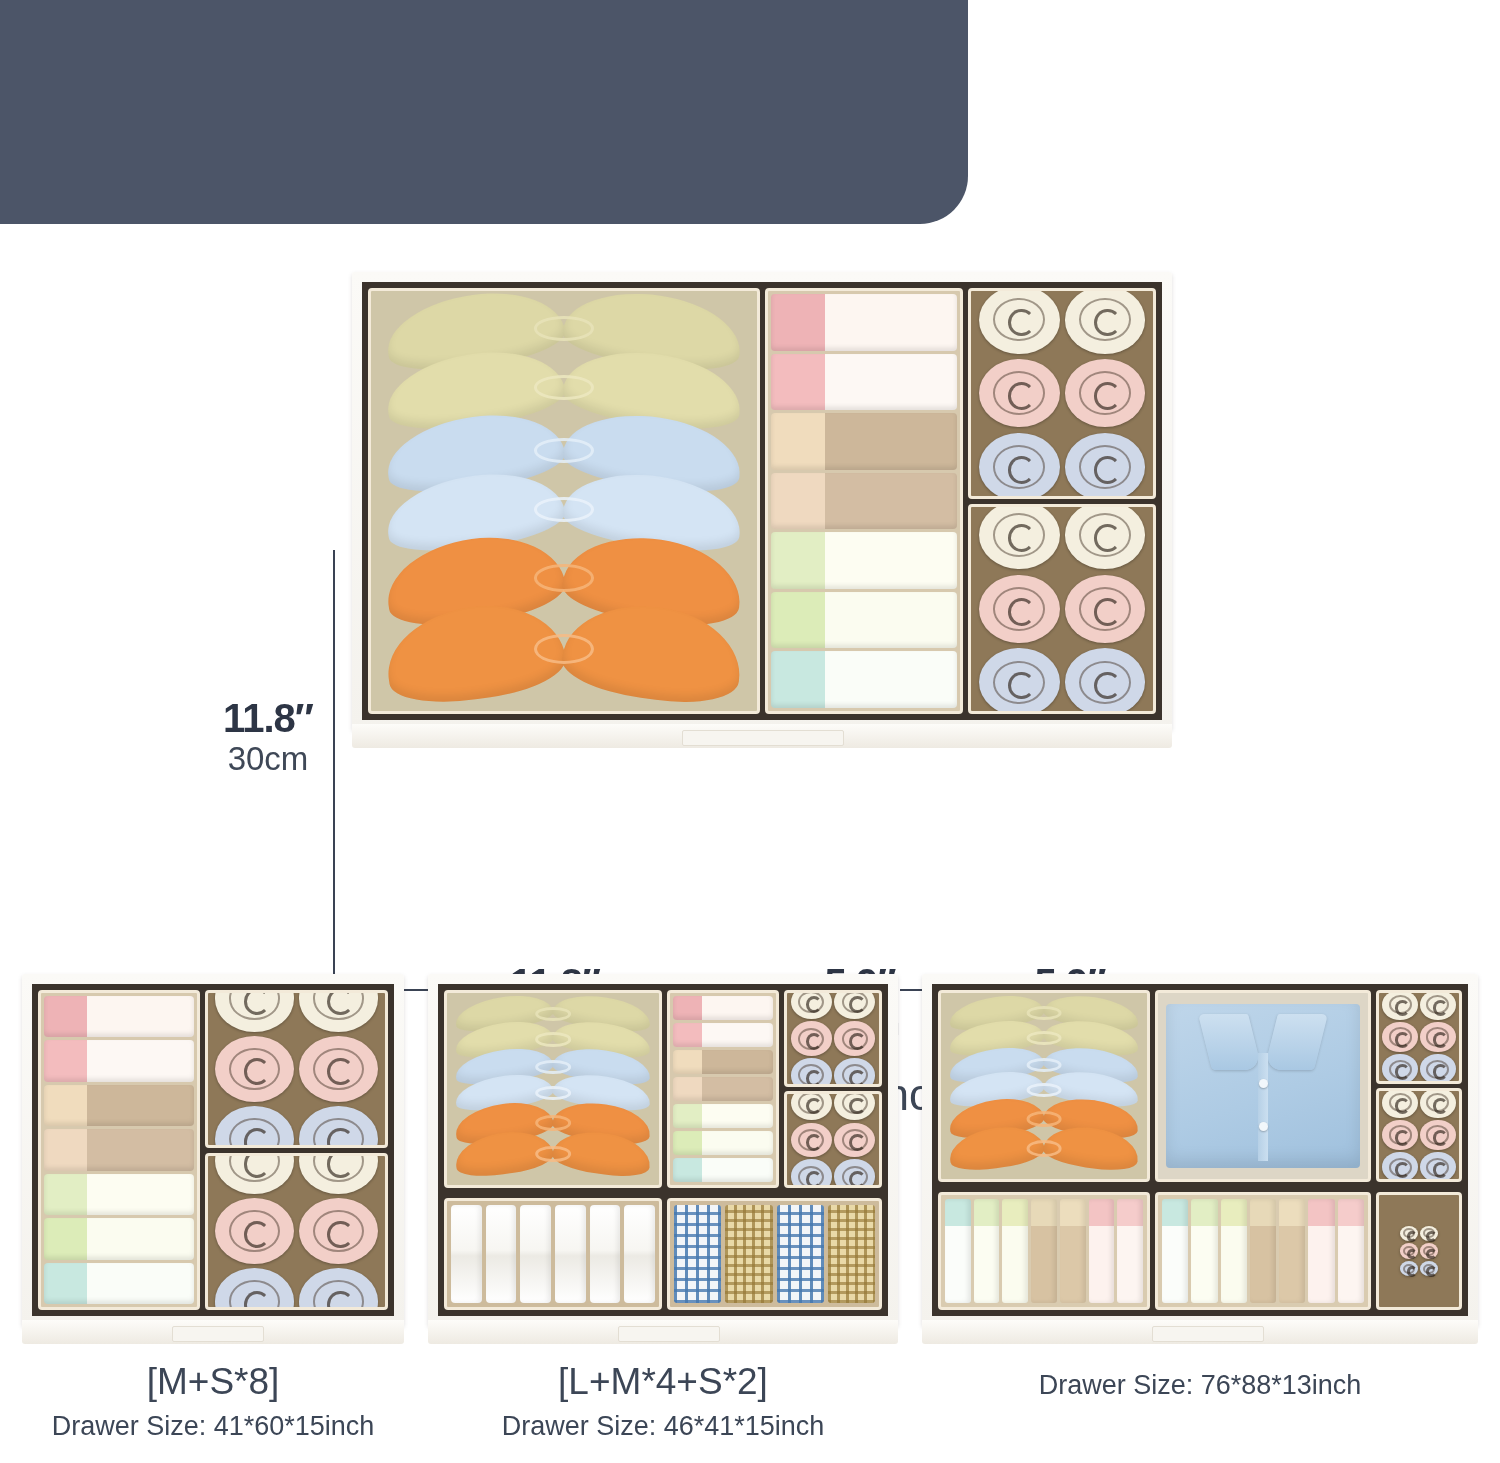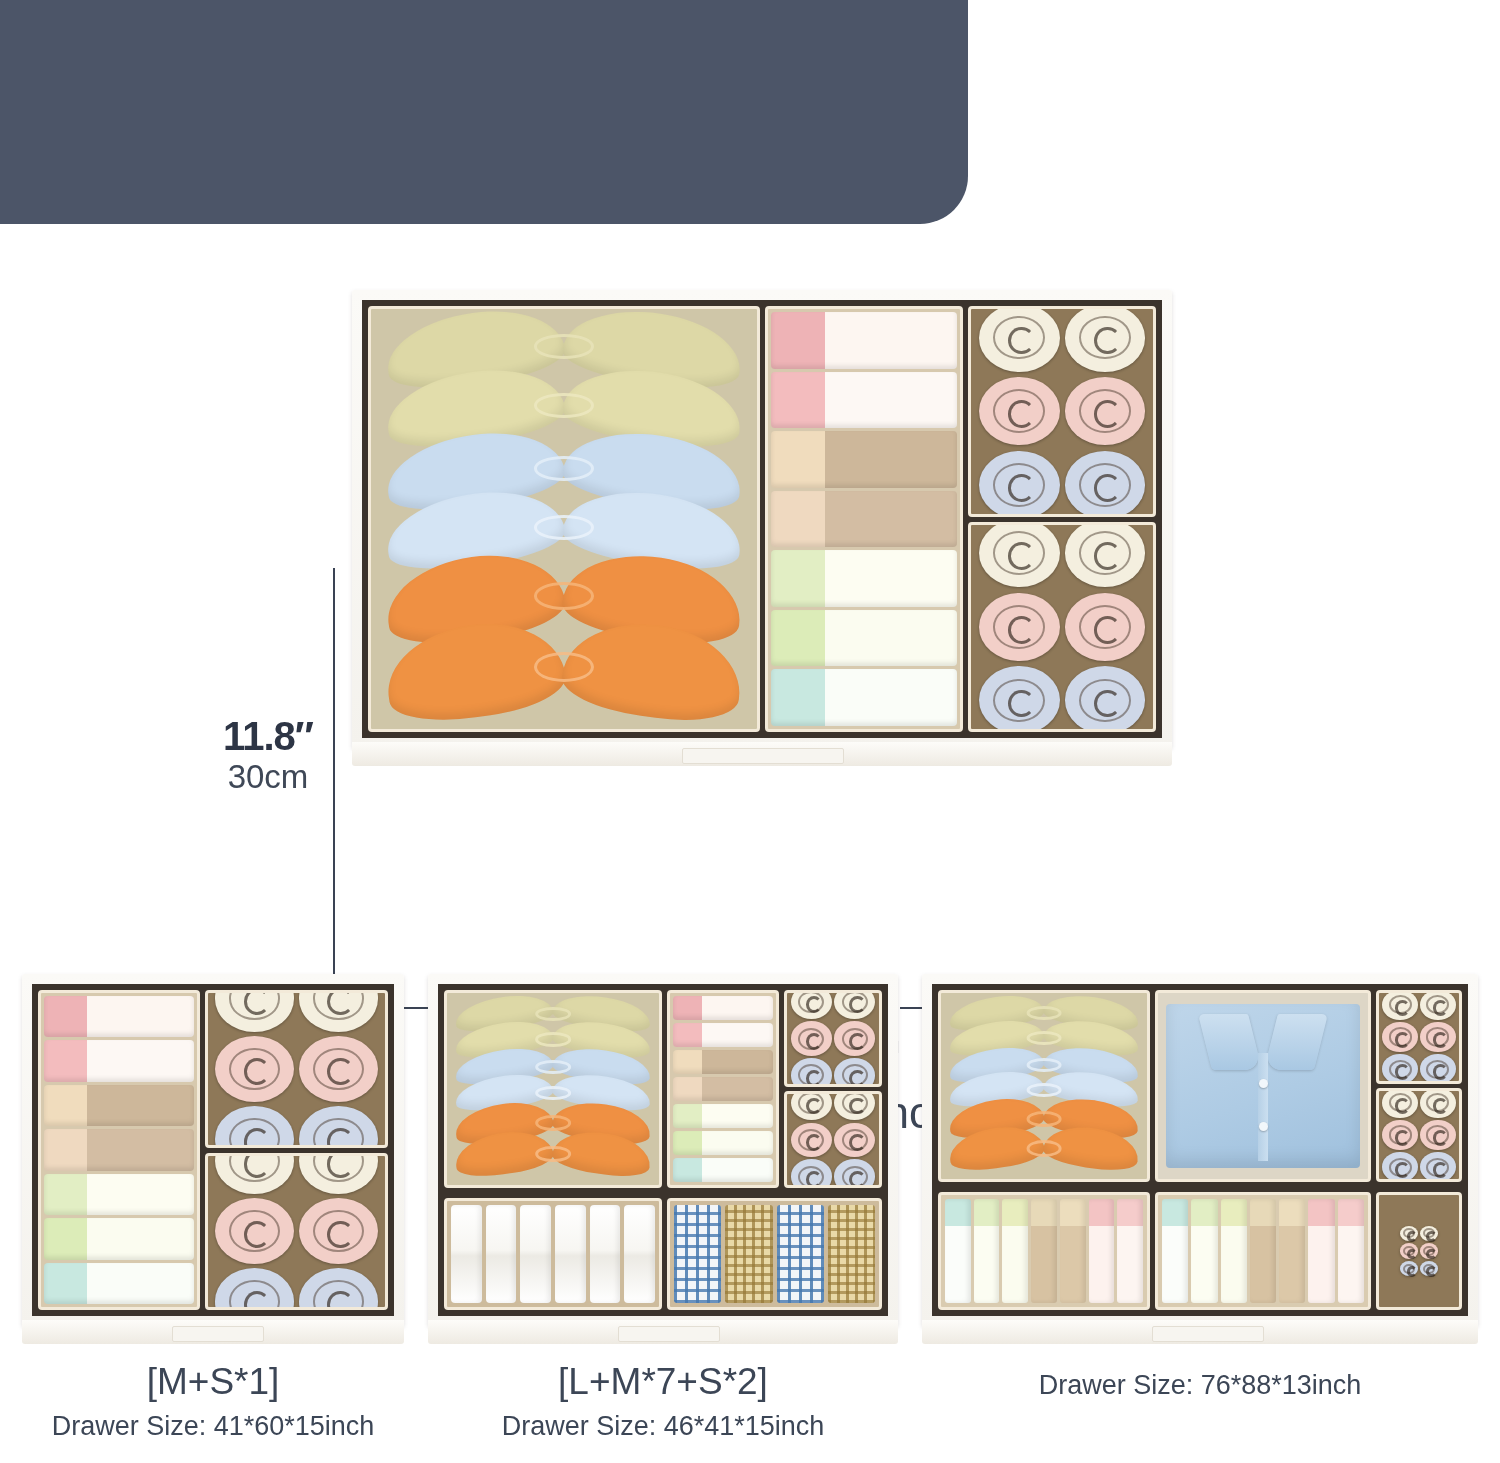--- a/index.html
+++ b/index.html
@@ -26,21 +26,21 @@
     letter-spacing:-0.5px;line-height:1.08;
     font-stretch:condensed;
     white-space:nowrap;
   }
   .banner-sub{
     font-size:45px;font-weight:normal;color:#ffffff;
     line-height:1.15;margin-top:12px;white-space:nowrap;
   }
 
   
-  .hero{position:absolute;left:0;top:236px;width:1200px;height:700px;padding-left:40px;}
+  .hero{position:absolute;left:0;top:218px;width:1200px;height:700px;padding-left:40px;}
 
   
   .vdim-line{
     position:absolute;left:333px;top:332px;width:2px;height:440px;
     background:#3a4354;
   }
   .vdim-dot{
     position:absolute;left:326px;top:766px;width:12px;height:12px;
     border:2px solid #3a4354;border-radius:50%;background:#ffffff;
   }
@@ -357,21 +357,21 @@
             <div class="roll" style="background:#cfd8e8;"></div>
             <div class="roll" style="background:#cfd8e8;"></div>
           </div>
         </div>
 
       </div>
       <div class="drawer-front" style="width:382px;"></div>
       <div class="drawer-handle" style="left:150px;width:90px;"></div>
     </div>
     <div class="vcap" style="top:388px;">
-      <div class="code">[M+S*1]</div>
+      <div class="code">[M+S*8]</div>
       <div class="size">Drawer Size: 41*60*15inch</div>
     </div>
   </div>
 
   <div class="variant" style="left:428px;top:14px;width:470px;height:360px;">
     <div class="drawer" style="left:0;top:0;width:470px;height:352px;">
       <div class="drawer-inner" style="flex-direction:column;">
 
         <div style="flex:0 0 62%;display:flex;gap:5px;">
           <div class="comp bras" style="flex:0 0 218px;">
@@ -452,21 +452,21 @@
             <div class="plaid blue"></div>
             <div class="plaid tan"></div>
           </div>
         </div>
 
       </div>
       <div class="drawer-front" style="width:470px;"></div>
       <div class="drawer-handle" style="left:190px;width:100px;"></div>
     </div>
     <div class="vcap" style="top:388px;">
-      <div class="code">[L+M*7+S*2]</div>
+      <div class="code">[L+M*4+S*2]</div>
       <div class="size">Drawer Size: 46*41*15inch</div>
     </div>
   </div>
 
   <div class="variant" style="left:922px;top:14px;width:556px;height:360px;">
     <div class="drawer" style="left:0;top:0;width:556px;height:352px;">
       <div class="drawer-inner" style="flex-direction:column;">
 
         <div style="flex:0 0 60%;display:flex;gap:5px;">
           <div class="comp bras" style="flex:0 0 212px;">

